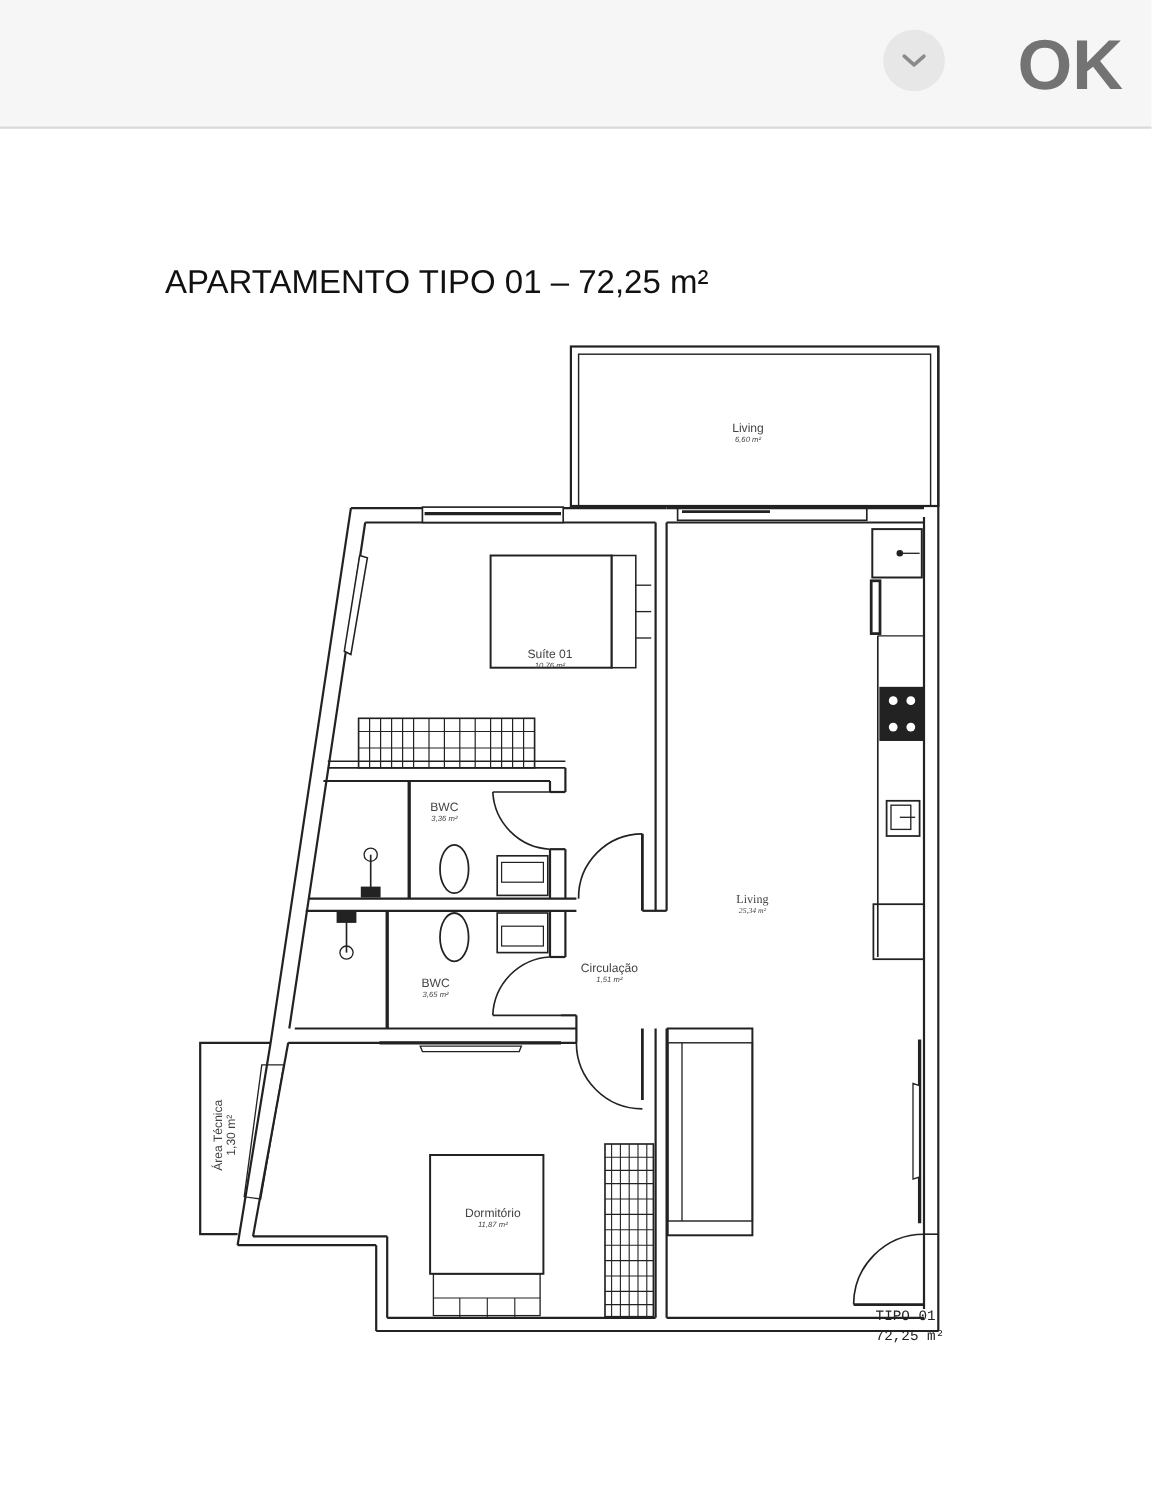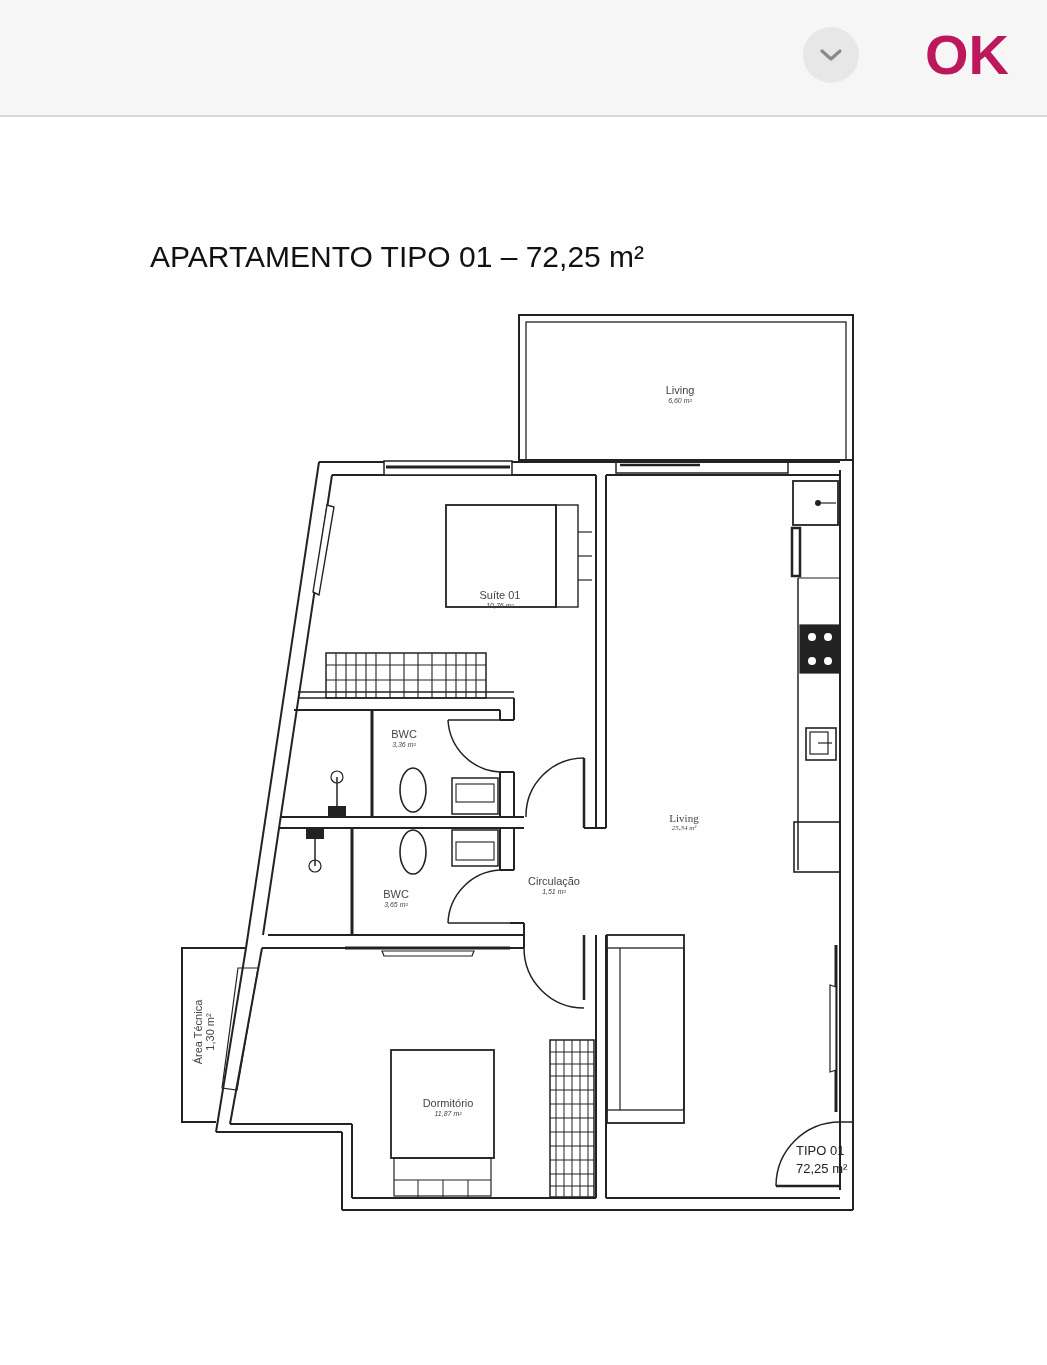--- a/index.html
+++ b/index.html
@@ -22,39 +22,39 @@
     position: absolute; left: 44px; top: 22px; font-size: 56px; font-weight: bold;
     color: #111; letter-spacing: -0.5px; white-space: nowrap;
     font-family: "Liberation Sans", sans-serif;
   }
   .chevron-btn {
     position: absolute; left: 803px; top: 27px; width: 56px; height: 56px;
     border-radius: 50%; background: #e7e7e7; display: flex; align-items: center; justify-content: center;
     cursor: pointer;
   }
   .ok-btn {
-    position: absolute; left: 925px; top: 22px; font-size: 56px; font-weight: bold; color: #be185d;
+    position: absolute; left: 925px; top: 22px; font-size: 64px; font-weight: bold; color: #737373;
     cursor: pointer; font-family: "Liberation Sans", sans-serif;
   }
 
   .doc-title {
     position: absolute; left: 150px; top: 240px; font-size: 30px; color: #111;
     font-family: Liberation Sans, sans-serif; white-space: nowrap;
   }
 
   .plan { position: absolute; left: 0; top: 0; width: 1047px; height: 1365px; }
   .room-label {
     position: absolute; font-family: "Liberation Sans", sans-serif; color: #444;
     text-align: center; transform: translateX(-50%); white-space: nowrap; line-height: 1.05;
   }
   .room-label .n { font-size: 11px; display: block; }
   .room-label .a { font-size: 7px; display: block; font-style: italic; }
   .tipo-label {
-    position: absolute; left: 796px; top: 1142px; font-size: 13px; color: #222; line-height: 1.35;
-    font-family: Liberation Sans, sans-serif;
+    position: absolute; left: 796px; top: 1188px; font-size: 13px; color: #222; line-height: 1.35;
+    font-family: Liberation Mono, monospace;
   }
   .area-tec {
     position: absolute; left: 205px; top: 1032px; font-size: 11px; color: #444; line-height: 1.05;
     transform: translate(-50%,-50%) rotate(-90deg); text-align: center; white-space: nowrap;
   }
 </style>
 </head>
 <body>
 
 <div class="topbar">

